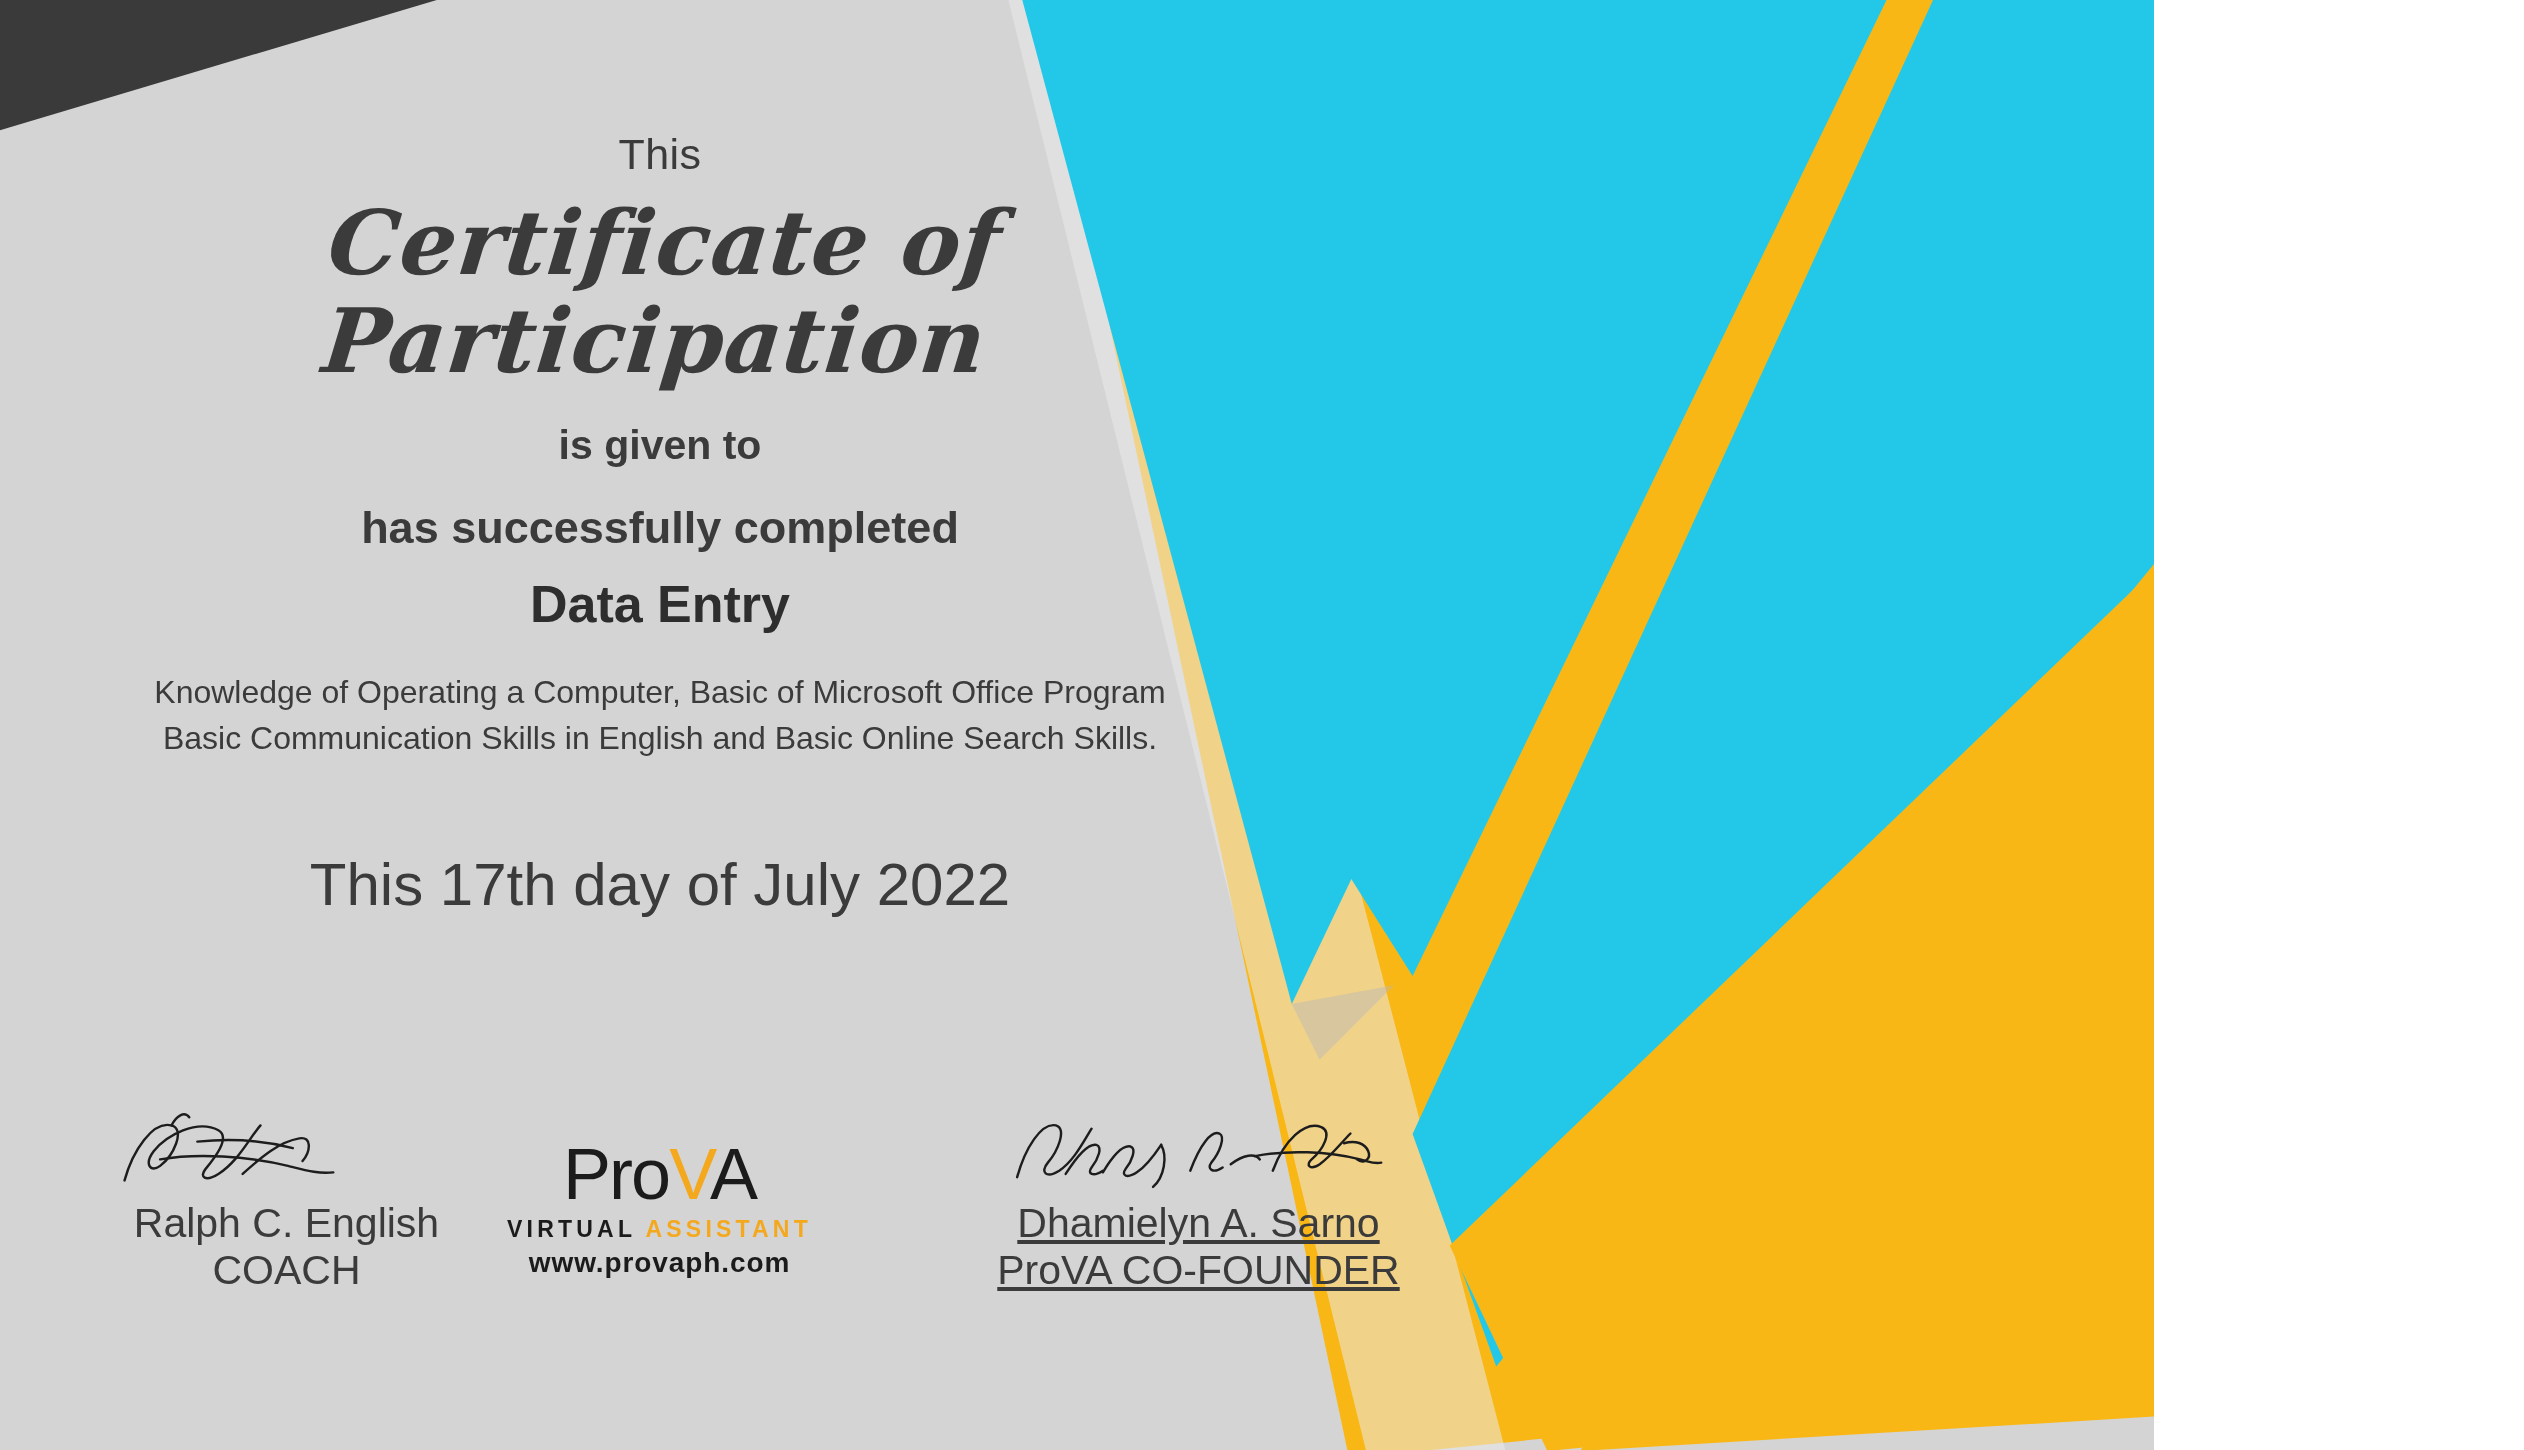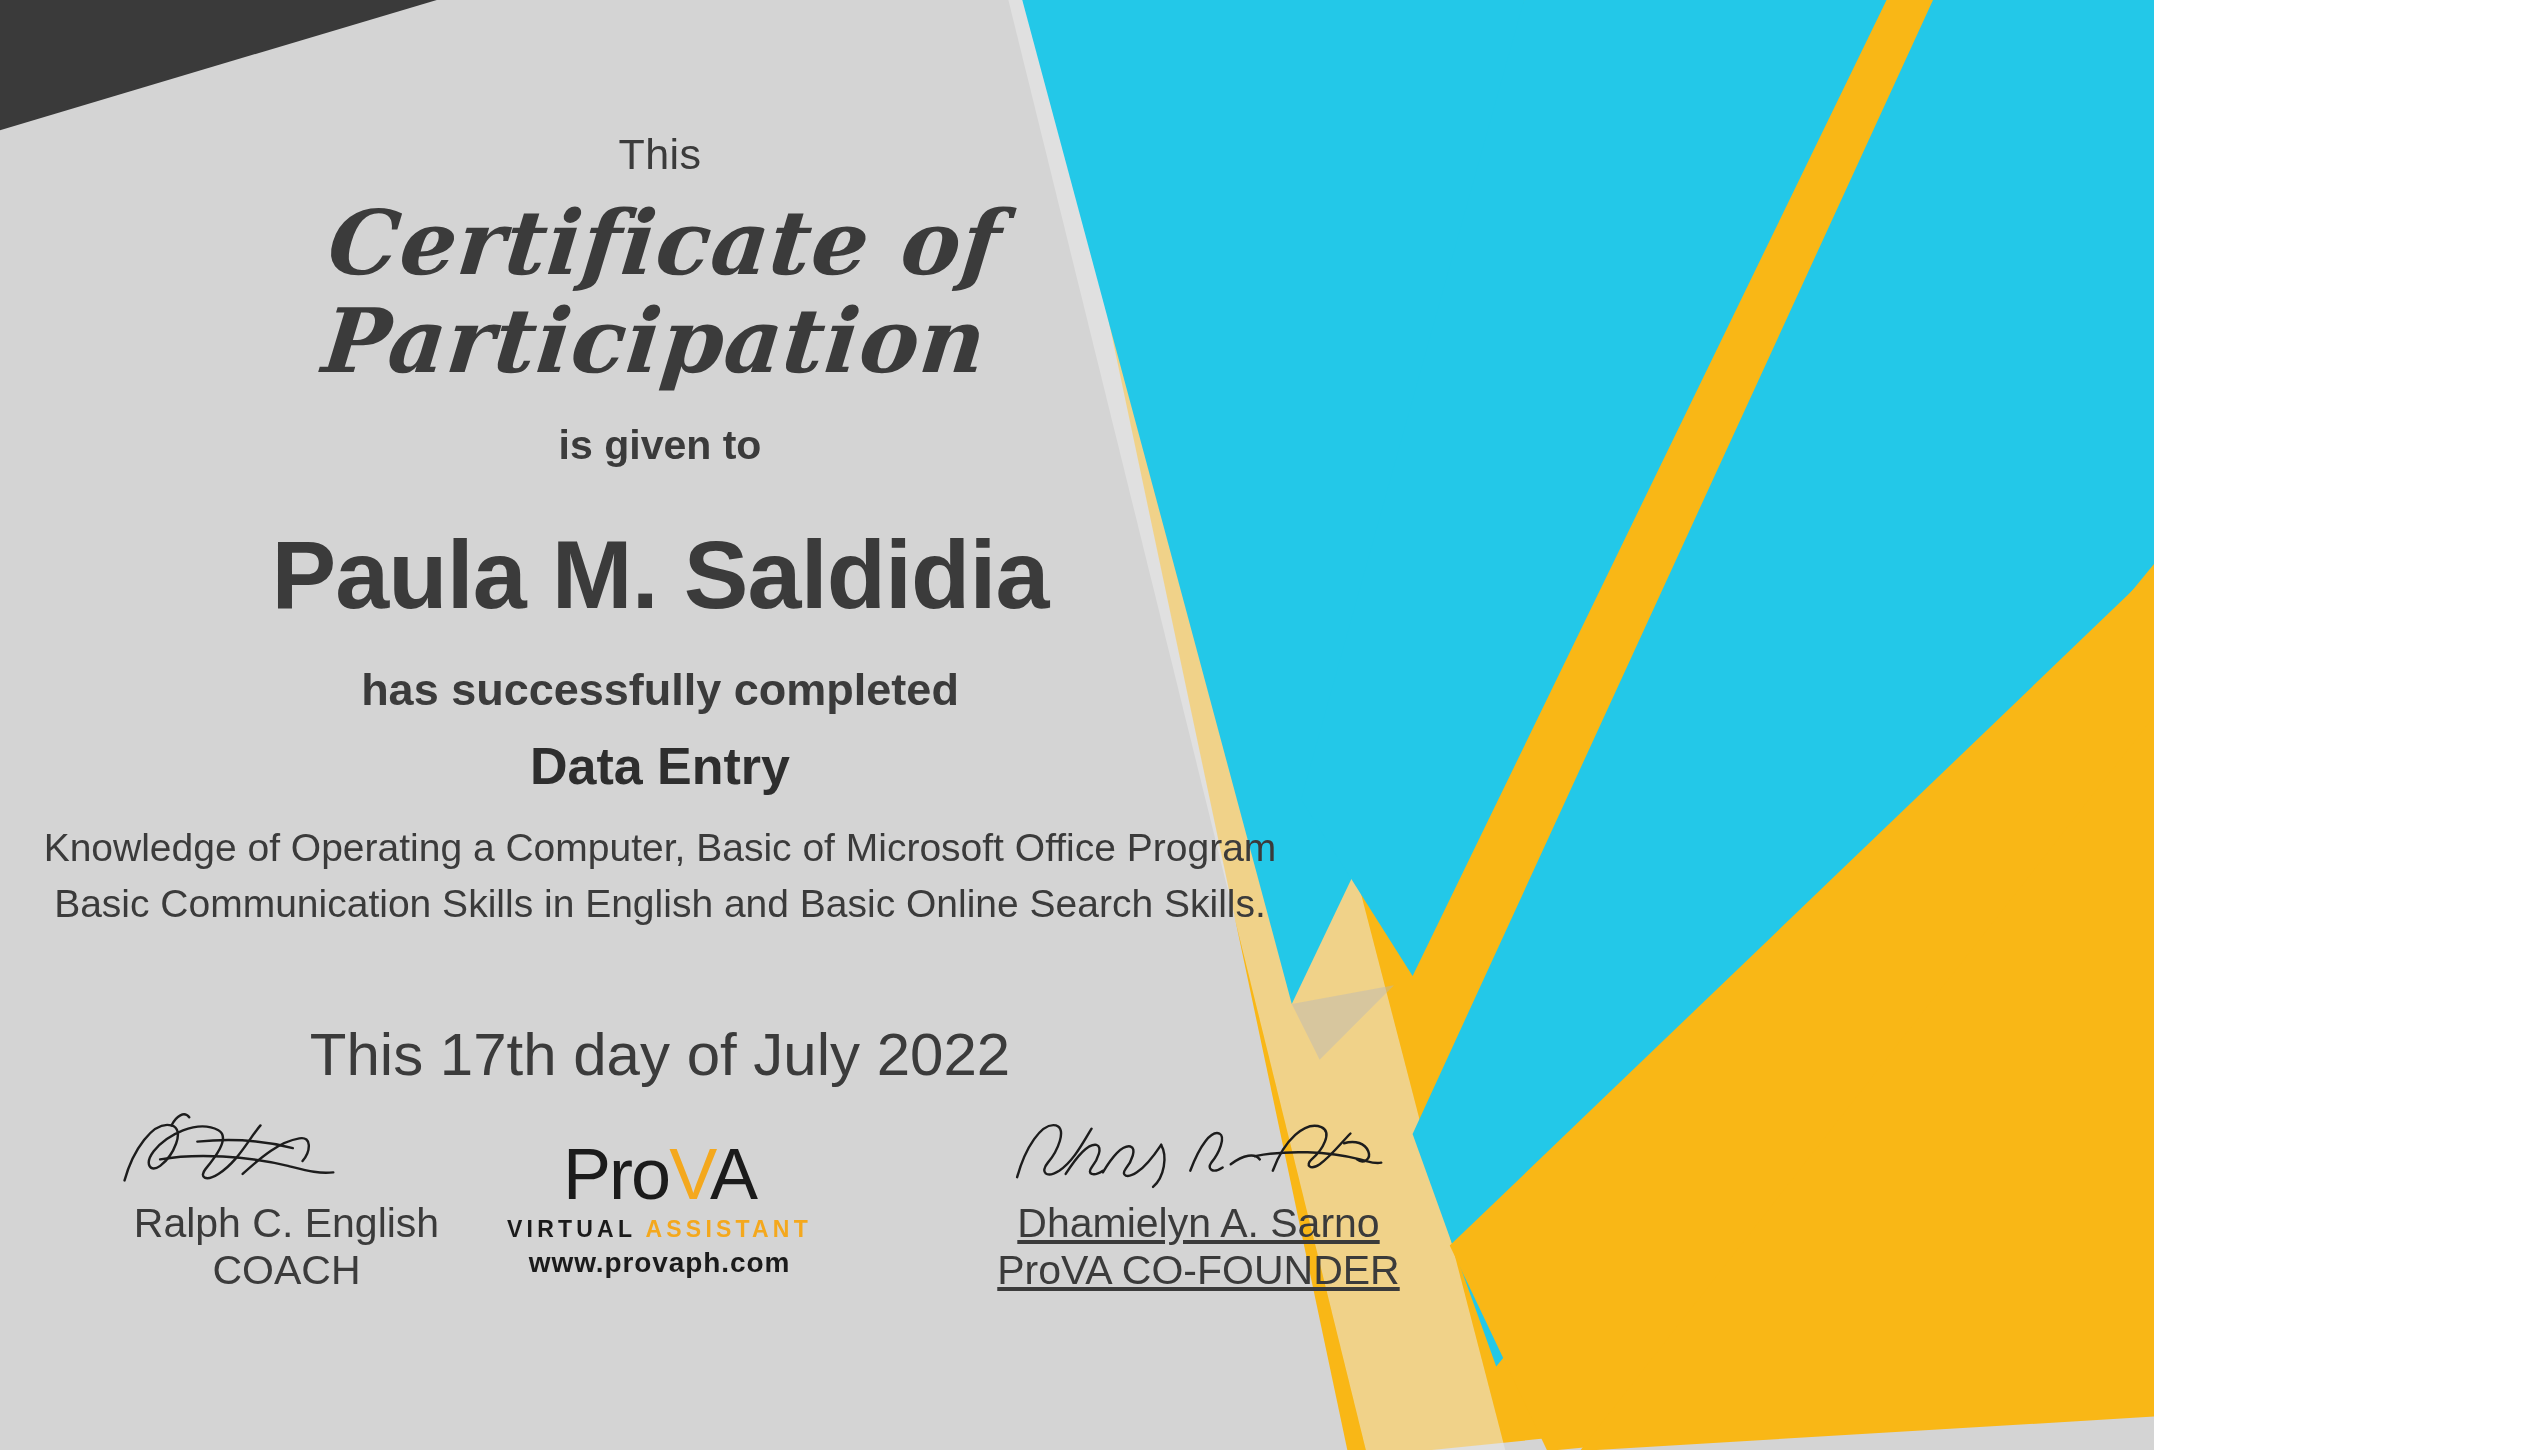--- a/index.html
+++ b/index.html
@@ -82,22 +82,22 @@
   }
 
   .course {
     margin-top: 20.4px;
     font-size: 52px;
     font-weight: bold;
     color: #2e2e2e;
   }
 
   .desc {
-    margin-top: 24px;
-    font-size: 39px;
+    margin-top: 36px;
+    font-size: 32px;
     line-height: 1.42;
     color: #3b3b3b;
   }
 
   .date {
     margin-top: 89px;
     font-size: 60px;
     color: #3b3b3b;
     text-align: center;
   }
@@ -190,21 +190,20 @@
     <polygon points="2717,1330 2717,1561 2565,1561" fill="#3db82c"></polygon>
 
     <polygon points="1390,1080 1420,1140 1500,1060" fill="#b9b9b9" opacity="0.45"></polygon>
     <polygon points="2717,100 2717,240 2640,170" fill="#d79f14" opacity="0.5"></polygon>
   </svg>
 
   <div class="content">
     <div class="line-this">This</div>
     <div class="title-script">Certificate of Participation</div>
     <div class="line-given">is given to</div>
-    <div class="recipient">Paula M. Saldidia</div>
     <div class="line-completed">has successfully completed</div>
     <div class="course">Data Entry</div>
     <div class="desc">
       <div>Knowledge of Operating a Computer, Basic of Microsoft Office Program</div>
       <div>Basic Communication Skills in English and Basic Online Search Skills.</div>
     </div>
     <div class="date">This 17th day of July 2022</div>
   </div>
 
   <div class="logo-block">

